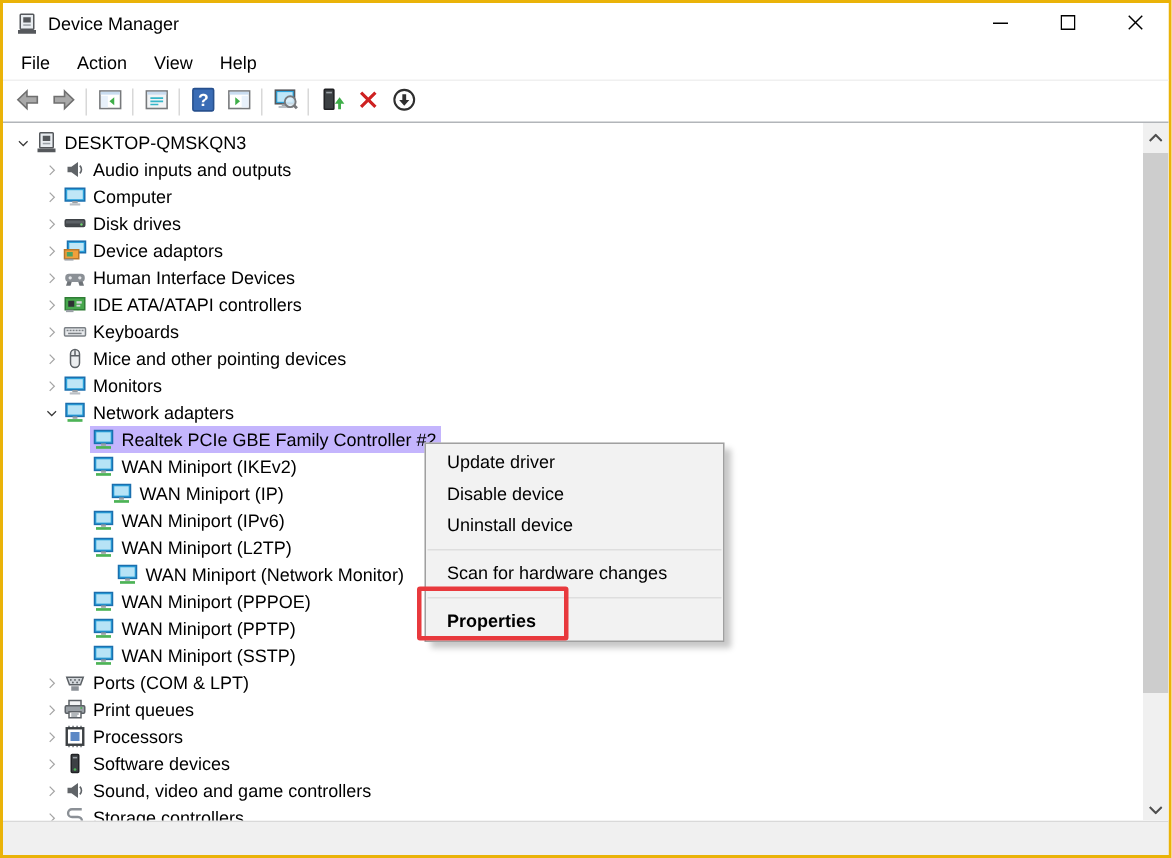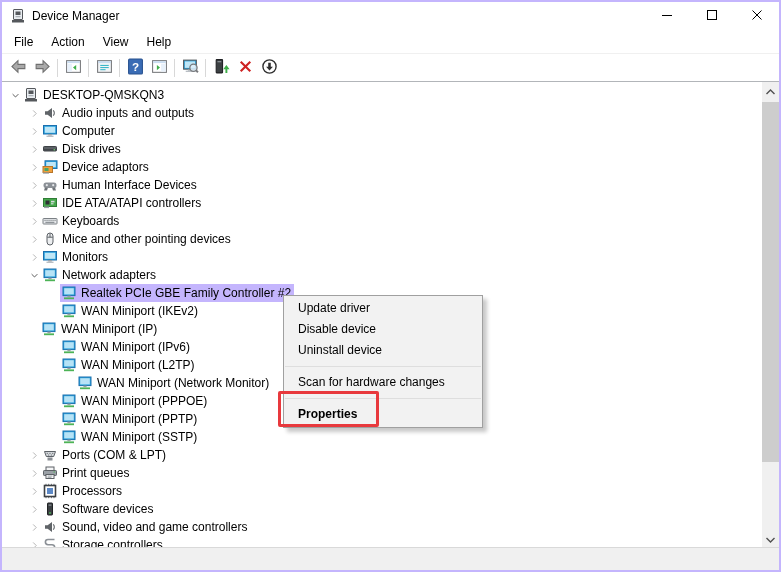--- a/index.html
+++ b/index.html
@@ -1,18 +1,18 @@
 <!DOCTYPE html>
 <html><head>
 <meta charset="utf-8">
 <style>
   html,body{margin:0;padding:0;background:#fff;}
   body{width:781px;height:572px;position:relative;overflow:hidden;
        font-family:"Liberation Sans",sans-serif;font-size:12px;color:#000;}
-  .window{position:absolute;inset:0;border:2px solid #c4b5fd;background:#fff;
+  .window{position:absolute;inset:0;border:2px solid #eab308;background:#fff;
           box-sizing:border-box;display:flex;flex-direction:column;}
   
   .titlebar{flex:0 0 28px;display:flex;align-items:center;background:#fff;}
   .app-icon{margin-left:8px;display:flex;}
   .app-icon svg{width:16px;height:16px;}
   .title-text{margin-left:6px;font-size:12px;}
   .win-controls{margin-left:auto;display:flex;height:100%;}
   .win-btn{width:45px;display:flex;align-items:center;justify-content:center;cursor:default;}
   
   .menubar{flex:0 0 23px;display:flex;align-items:center;padding-left:3px;
@@ -399,21 +399,21 @@
               <svg viewBox="0 0 16 16">
                 <rect x="2" y="2" width="12" height="8.6" fill="#2ba3dc" stroke="#1b6fae"></rect>
                 <rect x="3.2" y="3.2" width="9.6" height="6.2" fill="#b7e3f6"></rect>
                 <rect x="6.4" y="10.6" width="3.2" height="1.6" fill="#9aa0a6"></rect>
                 <rect x="3" y="12.4" width="10" height="1.8" fill="#4db356"></rect>
               </svg>
             </span>
             <span>WAN Miniport (IKEv2)</span>
           </span>
         </div>
-        <div class="tree-row" style="padding-left:24px">
+        <div class="tree-row" style="padding-left:56px">
           <span class="expander"></span>
           <span class="row-core">
             <span class="t-icon">
               <svg viewBox="0 0 16 16">
                 <rect x="2" y="2" width="12" height="8.6" fill="#2ba3dc" stroke="#1b6fae"></rect>
                 <rect x="3.2" y="3.2" width="9.6" height="6.2" fill="#b7e3f6"></rect>
                 <rect x="6.4" y="10.6" width="3.2" height="1.6" fill="#9aa0a6"></rect>
                 <rect x="3" y="12.4" width="10" height="1.8" fill="#4db356"></rect>
               </svg>
             </span>

